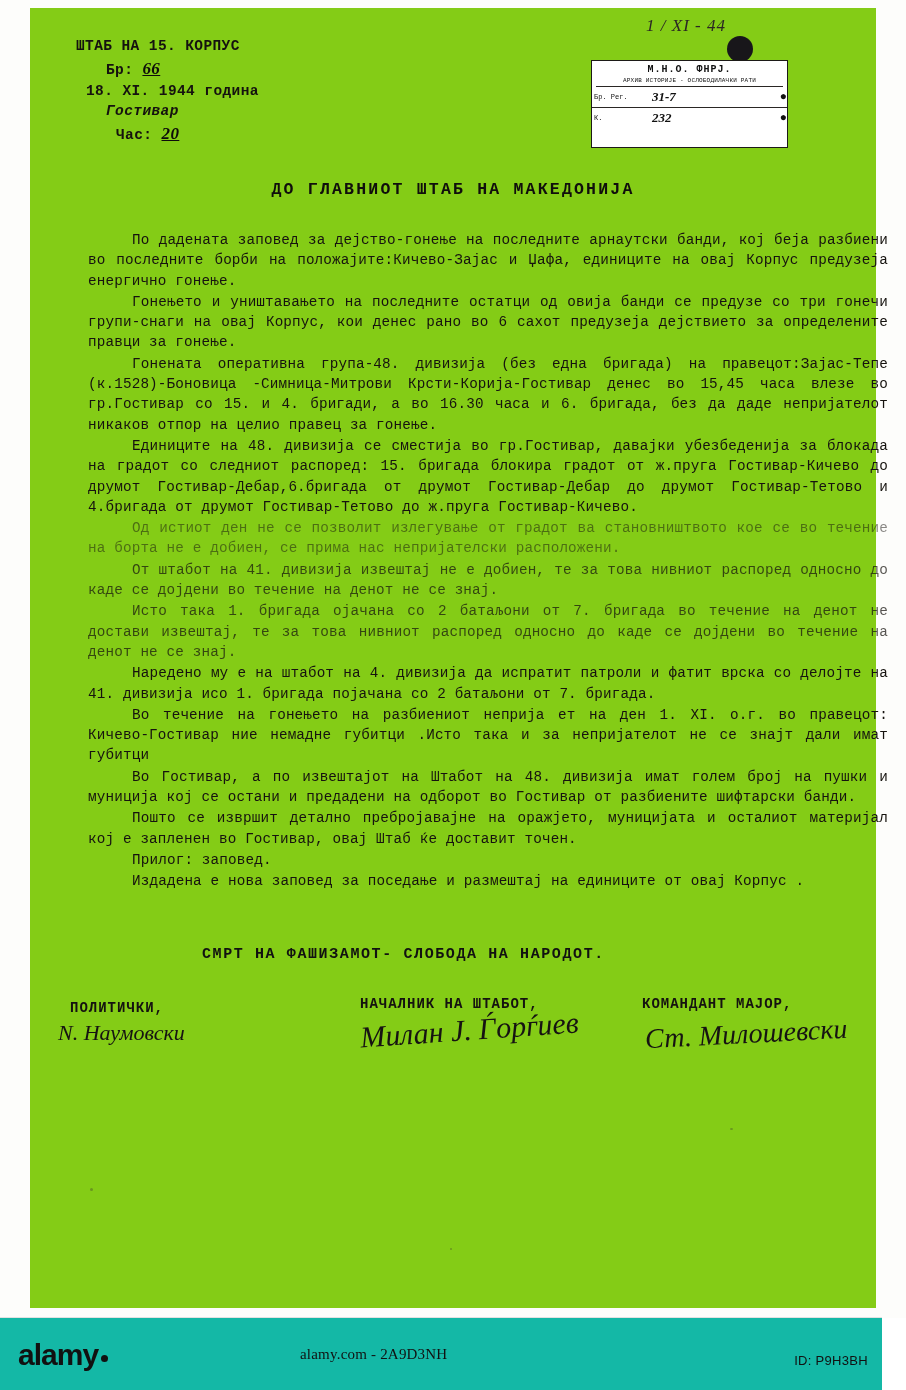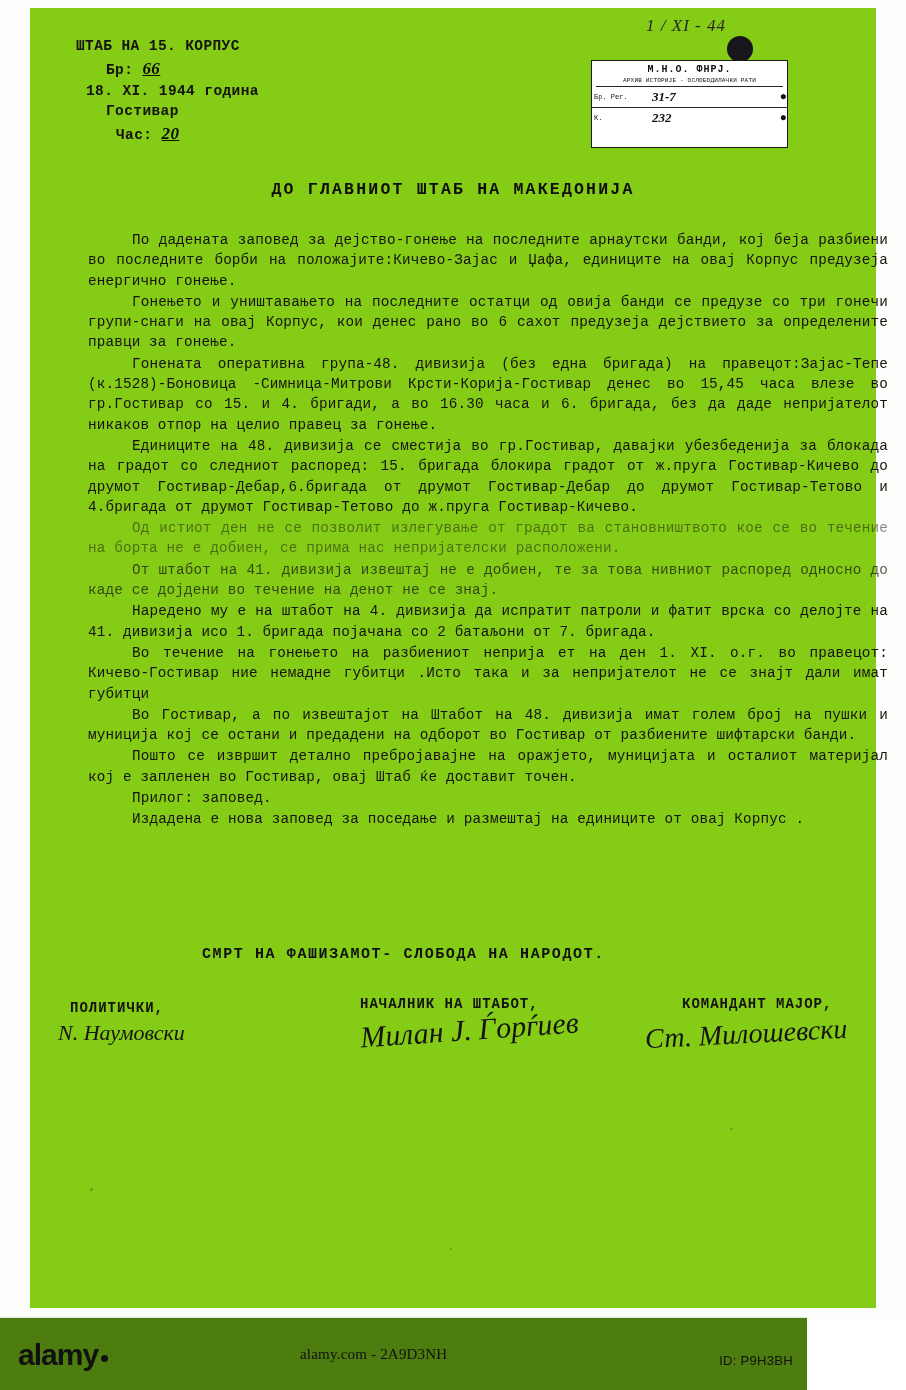--- a/index.html
+++ b/index.html
@@ -41,21 +41,21 @@
     font-size: 14.5px;
     line-height: 1.42;
     letter-spacing: 0.4px;
     font-weight: bold;
     color: #15120f;
   }
   .hdr-left div { white-space: nowrap; }
   .hdr-left .ln2 { padding-left: 6px; }
   .hdr-left .ln3 { padding-left: 30px; }
   .hdr-left .ln4 { padding-left: 10px; }
-  .hdr-left .ln5 { padding-left: 30px; }
+  .hdr-left .ln5 { padding-left: 30px; font-style: italic; }
   .hdr-left .ln6 { padding-left: 40px; }
   .inkval {
     font-family: "Liberation Serif", serif;
     font-style: italic;
     font-weight: bold;
     font-size: 17px;
     color: #0d0c0a;
     text-decoration: underline;
   }
   
@@ -166,38 +166,38 @@
   
   .sig {
     position: absolute;
     font-size: 14px;
     letter-spacing: 1px;
     font-weight: bold;
     color: #151210;
   }
   .sig-1 { left: 40px; top: 992px; }
   .sig-2 { left: 330px; top: 988px; }
-  .sig-3 { left: 612px; top: 988px; margin-left: 40px; }
+  .sig-3 { left: 612px; top: 988px; }
   .hand {
     position: absolute;
     font-family: "Liberation Serif", serif;
     font-style: italic;
     color: #161312;
   }
   .hand-1 { left: 28px; top: 1012px; font-size: 22px; }
   .hand-2 { left: 330px; top: 1005px; font-size: 30px; transform: rotate(-4deg); }
   .hand-3 { left: 615px; top: 1010px; font-size: 28px; transform: rotate(-3deg); }
   
   .footer {
     position: absolute;
     left: 0;
     bottom: 0;
-    width: 807px;
+    width: 882px;
     height: 72px;
-    background: #4d7c0f;
+    background: #14b8a6;
     border-top: 1px solid #e2e2e2;
   }
   .alamy-logo {
     position: absolute;
     left: 18px;
     top: 20px;
     font-family: "Liberation Sans", sans-serif;
     font-size: 30px;
     font-weight: bold;
     letter-spacing: -1px;
@@ -278,20 +278,21 @@
 
     <div class="doc-title">ДО ГЛАВНИОТ ШТАБ НА МАКЕДОНИЈА</div>
 
     <div class="body-text">
       <p>По дадената заповед за дејство-гонење на последните арнаутски банди, кој беја разбиени во последните борби на положајите:Кичево-Зајас и Џафа, единиците на овај Корпус предузеја енергично гонење.</p>
       <p>Гонењето и уништавањето на последните остатци од овија банди се предузе со три гонечи групи-снаги на овај Корпус, кои денес рано во 6 сахот предузеја дејствието за определените правци за гонење.</p>
       <p>Гонената оперативна група-48. дивизија (без една бригада) на правецот:Зајас-Тепе (к.1528)-Боновица -Симница-Митрови Крсти-Корија-Гостивар денес во 15,45 часа влезе во гр.Гостивар со 15. и 4. бригади, а во 16.30 часа и 6. бригада, без да даде непријателот никаков отпор на целио правец за гонење.</p>
       <p>Единиците на 48. дивизија се сместија во гр.Гостивар, давајки убезбеденија за блокада на градот со следниот распоред: 15. бригада блокира градот от ж.пруга Гостивар-Кичево до друмот Гостивар-Дебар,6.бригада от друмот Гостивар-Дебар до друмот Гостивар-Тетово и 4.бригада от друмот Гостивар-Тетово до ж.пруга Гостивар-Кичево.</p>
       <p class="vfaded">Од истиот ден не се позволит излегување от градот ва становништвото кое се во течение на борта не е добиен, се прима нас непријателски расположени.</p>
       <p class="faded">От штабот на 41. дивизија извештај не е добиен, те за това нивниот распоред односно до каде се дојдени во течение на денот не се знај.</p>
+      <p class="faded">Исто така 1. бригада ојачана со 2 батаљони от 7. бригада во течение на денот не достави извештај, те за това нивниот распоред односно до каде се дојдени во течение на денот не се знај.</p>
       <p>Наредено му е на штабот на 4. дивизија да испратит патроли и фатит врска со делојте на 41. дивизија исо 1. бригада појачана со 2 батаљони от 7. бригада.</p>
       <p>Во течение на гонењето на разбиениот неприја ет на ден 1. XI. о.г. во правецот: Кичево-Гостивар ние немадне губитци .Исто така и за непријателот не се знајт дали имат губитци</p>
       <p>Во Гостивар, а по извештајот на Штабот на 48. дивизија имат голем број на пушки и муниција кој се остани и предадени на одборот во Гостивар от разбиените шифтарски банди.</p>
       <p>Пошто се извршит детално пребројавајне на оражјето, муницијата и осталиот материјал кој е запленен во Гостивар, овај Штаб ќе доставит точен.</p>
       <p>Прилог: заповед.</p>
       <p>Издадена е нова заповед за поседање и размештај на единиците от овај Корпус .</p>
     </div>
 
     <div class="slogan">СМРТ НА ФАШИЗАМОТ- СЛОБОДА НА НАРОДОТ.</div>
 

